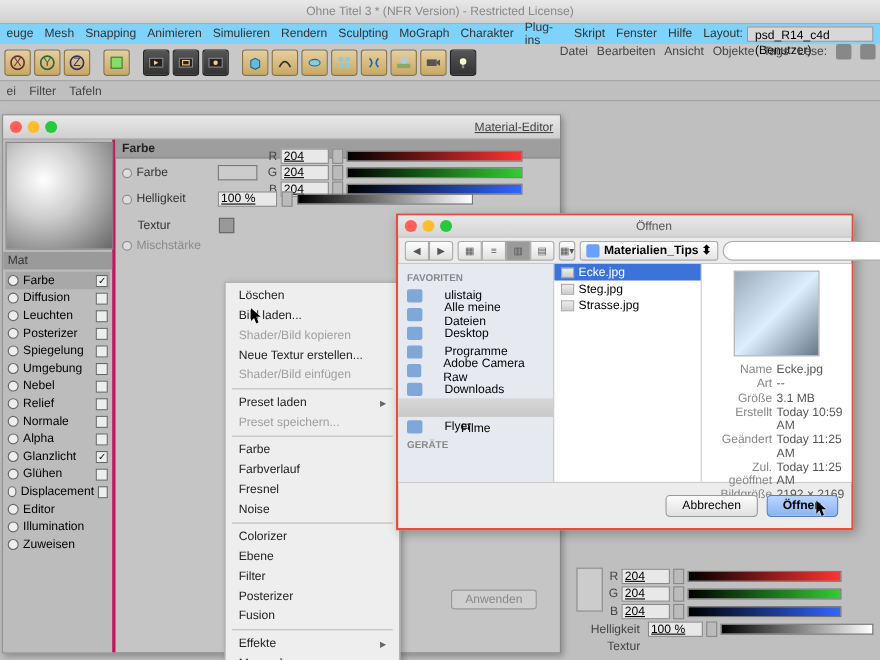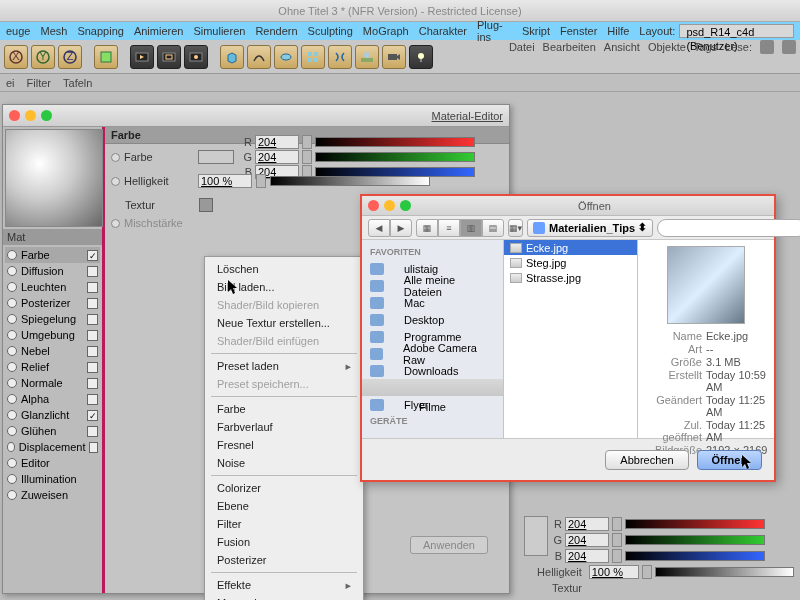--- a/index.html
+++ b/index.html
@@ -408,22 +408,22 @@
     <div class="ctxitem dim">Preset speichern...</div>
     <div class="ctxsep"></div>
     <div class="ctxitem">Farbe</div>
     <div class="ctxitem">Farbverlauf</div>
     <div class="ctxitem">Fresnel</div>
     <div class="ctxitem">Noise</div>
     <div class="ctxsep"></div>
     <div class="ctxitem">Colorizer</div>
     <div class="ctxitem">Ebene</div>
     <div class="ctxitem">Filter</div>
+    <div class="ctxitem">Posterizer</div>
     <div class="ctxitem">Fusion</div>
-    <div class="ctxitem">Posterizer</div>
     <div class="ctxsep"></div>
     <div class="ctxitem sub">Effekte</div>
     <div class="ctxitem sub">Mograph</div>
   </div>
 
 <div class="filedlg">
   <div class="fd-titlebar">
     <div class="trafficlights">
         <div class="tl red"></div>
         <div class="tl yel"></div>
@@ -453,24 +453,20 @@
     <div class="fd-side">
       <div class="fd-sidehdr">FAVORITEN</div>
       <div id="fd-side">
           <div class="fd-sitem">
             <div class="fd-sicon"></div>
             <span>ulistaig</span>
           </div>
           <div class="fd-sitem">
             <div class="fd-sicon"></div>
             <span>Alle meine Dateien</span>
-          </div>
-          <div class="fd-sitem">
-            <div class="fd-sicon"></div>
-            <span>Mac</span>
           </div>
           <div class="fd-sitem">
             <div class="fd-sicon"></div>
             <span>Desktop</span>
           </div>
           <div class="fd-sitem">
             <div class="fd-sicon"></div>
             <span>Programme</span>
           </div>
           <div class="fd-sitem">

